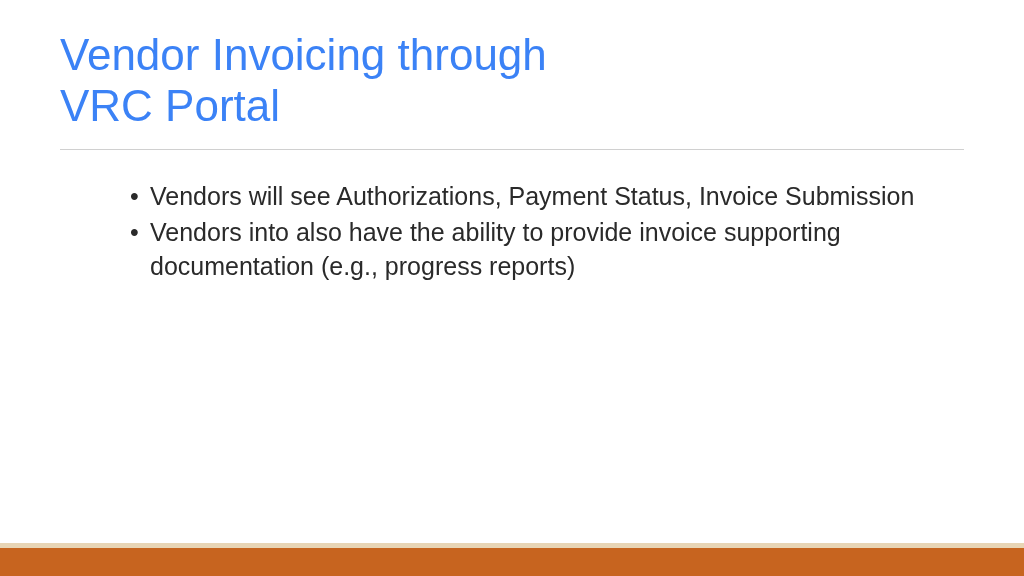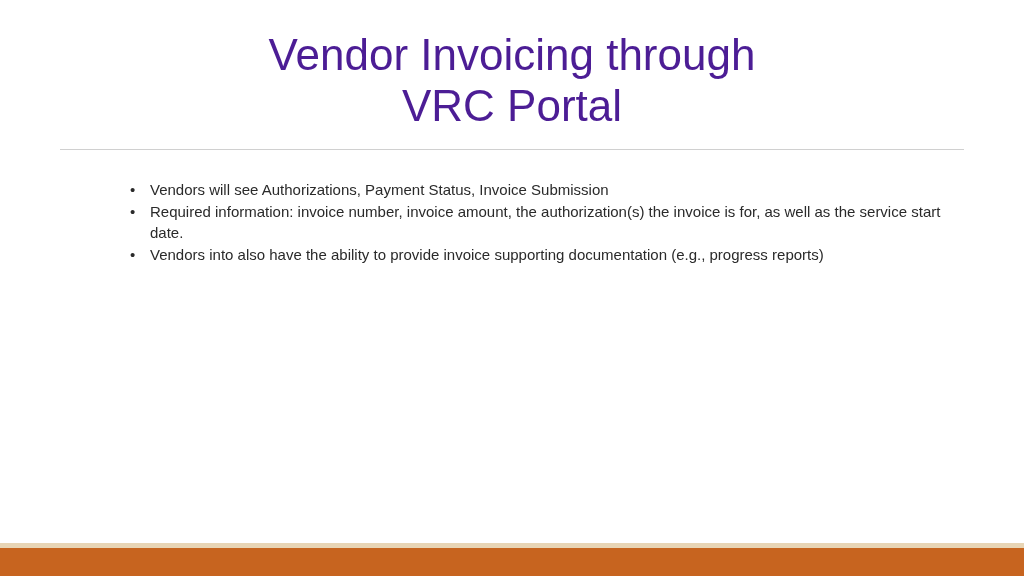--- a/index.html
+++ b/index.html
@@ -18,22 +18,21 @@
     .slide {
       width: 100%;
       height: 100%;
       padding: 30px 60px 0 60px;
       position: relative;
     }
     .title {
       font-family: 'Segoe UI Light', 'Segoe UI', Arial, sans-serif;
       font-size: 44px;
       font-weight: 300;
-      color: #4c1d95;
-      text-align: center;
+      color: #3b82f6;
       line-height: 1.15;
       margin-bottom: 18px;
     }
     .divider {
       border: none;
       border-top: 1px solid #d0d0d0;
       margin: 0 0 30px 0;
     }
     .content {
       padding-left: 30px;
@@ -50,21 +49,21 @@
       position: relative;
       margin-bottom: 2px;
     }
     .bullet-l1::before {
       content: "•";
       position: absolute;
       left: 0;
       color: #2a2a2a;
     }
     .bullet-l2 {
-      font-size: 15px;
+      font-size: 25px;
       color: #2a2a2a;
       line-height: 1.35;
       padding-left: 20px;
       margin-left: 40px;
       position: relative;
       margin-bottom: 2px;
     }
     .bullet-l2::before {
       content: "•";
       position: absolute;
@@ -91,21 +90,20 @@
 
 <div class="slide">
   <h1 class="title">
     <span>Vendor Invoicing through</span><br>
     <span>VRC Portal</span>
   </h1>
   <hr class="divider">
   <div class="content">
     <ul>
       <li class="bullet-l2">Vendors will see Authorizations, Payment Status, Invoice Submission</li>
-      <li class="bullet-l2">Required information: invoice number, invoice amount, the authorization(s) the invoice is for, as well as the service start date.</li>
       <li class="bullet-l2">Vendors into also have the ability to provide invoice supporting documentation (e.g., progress reports)</li>
     </ul>
   </div>
   <div class="footer-bars">
     <div class="bar-top"></div>
     <div class="bar-bottom"></div>
   </div>
 </div>
 
 </body></html>

